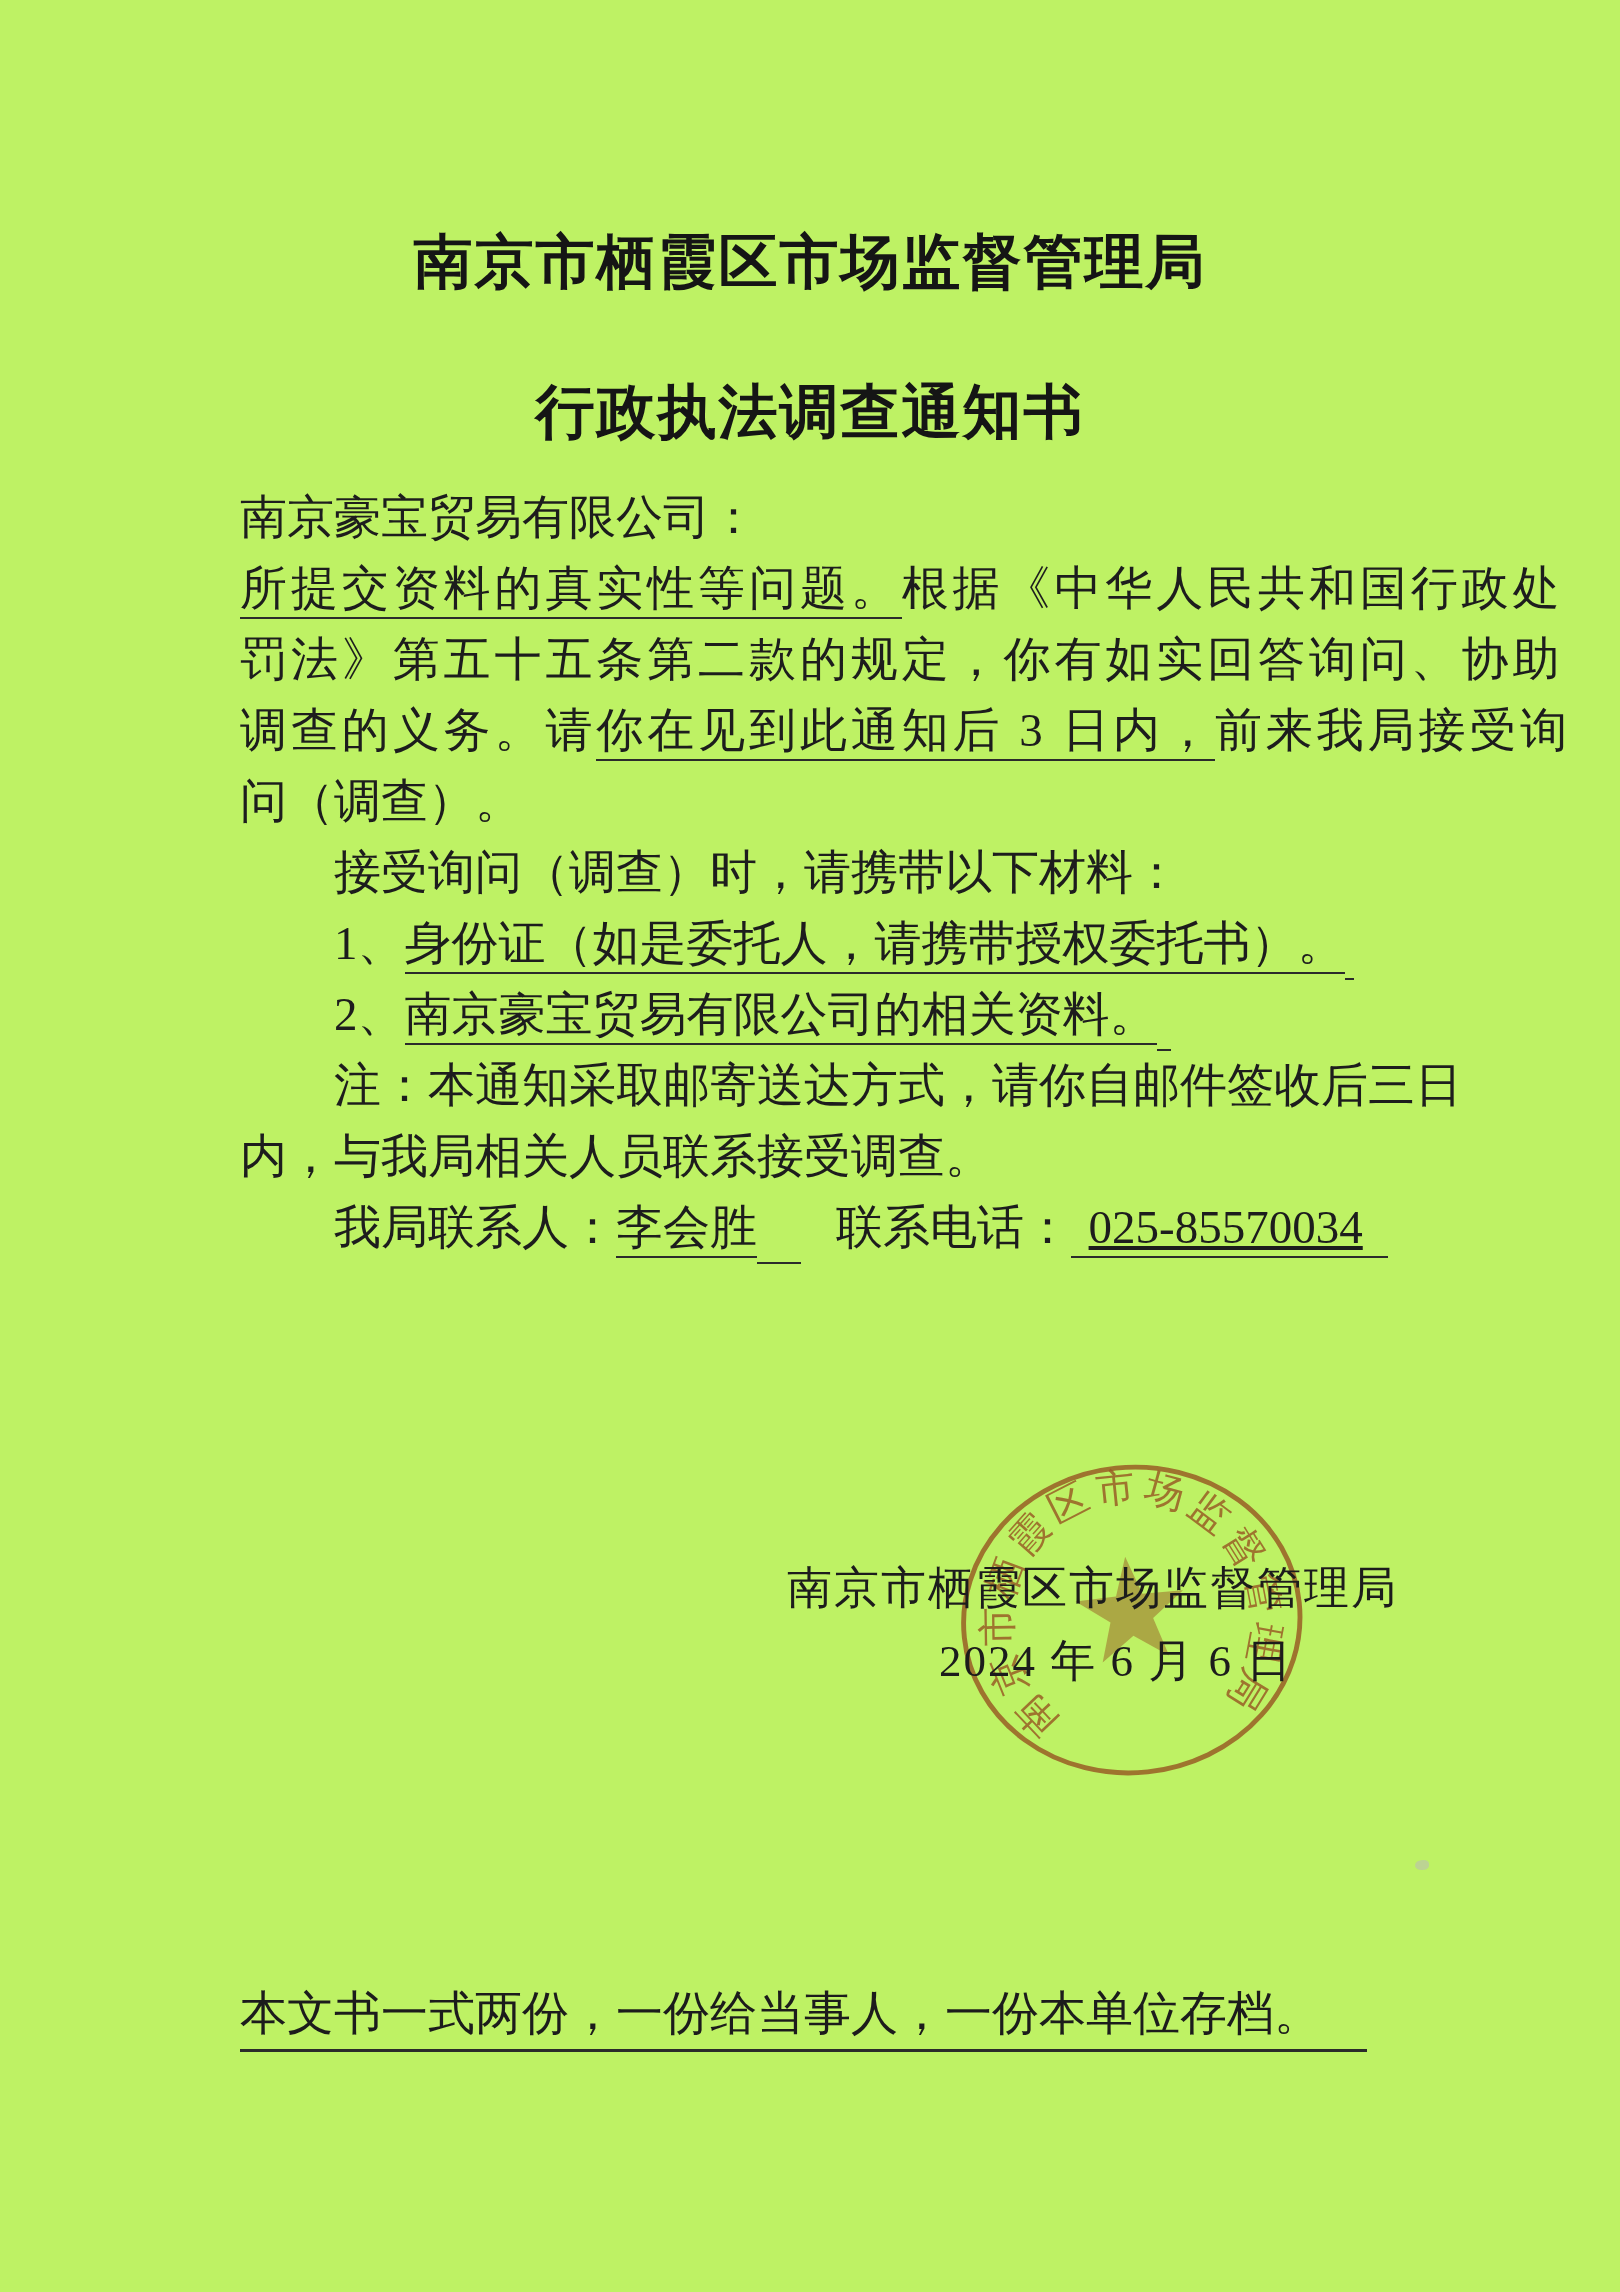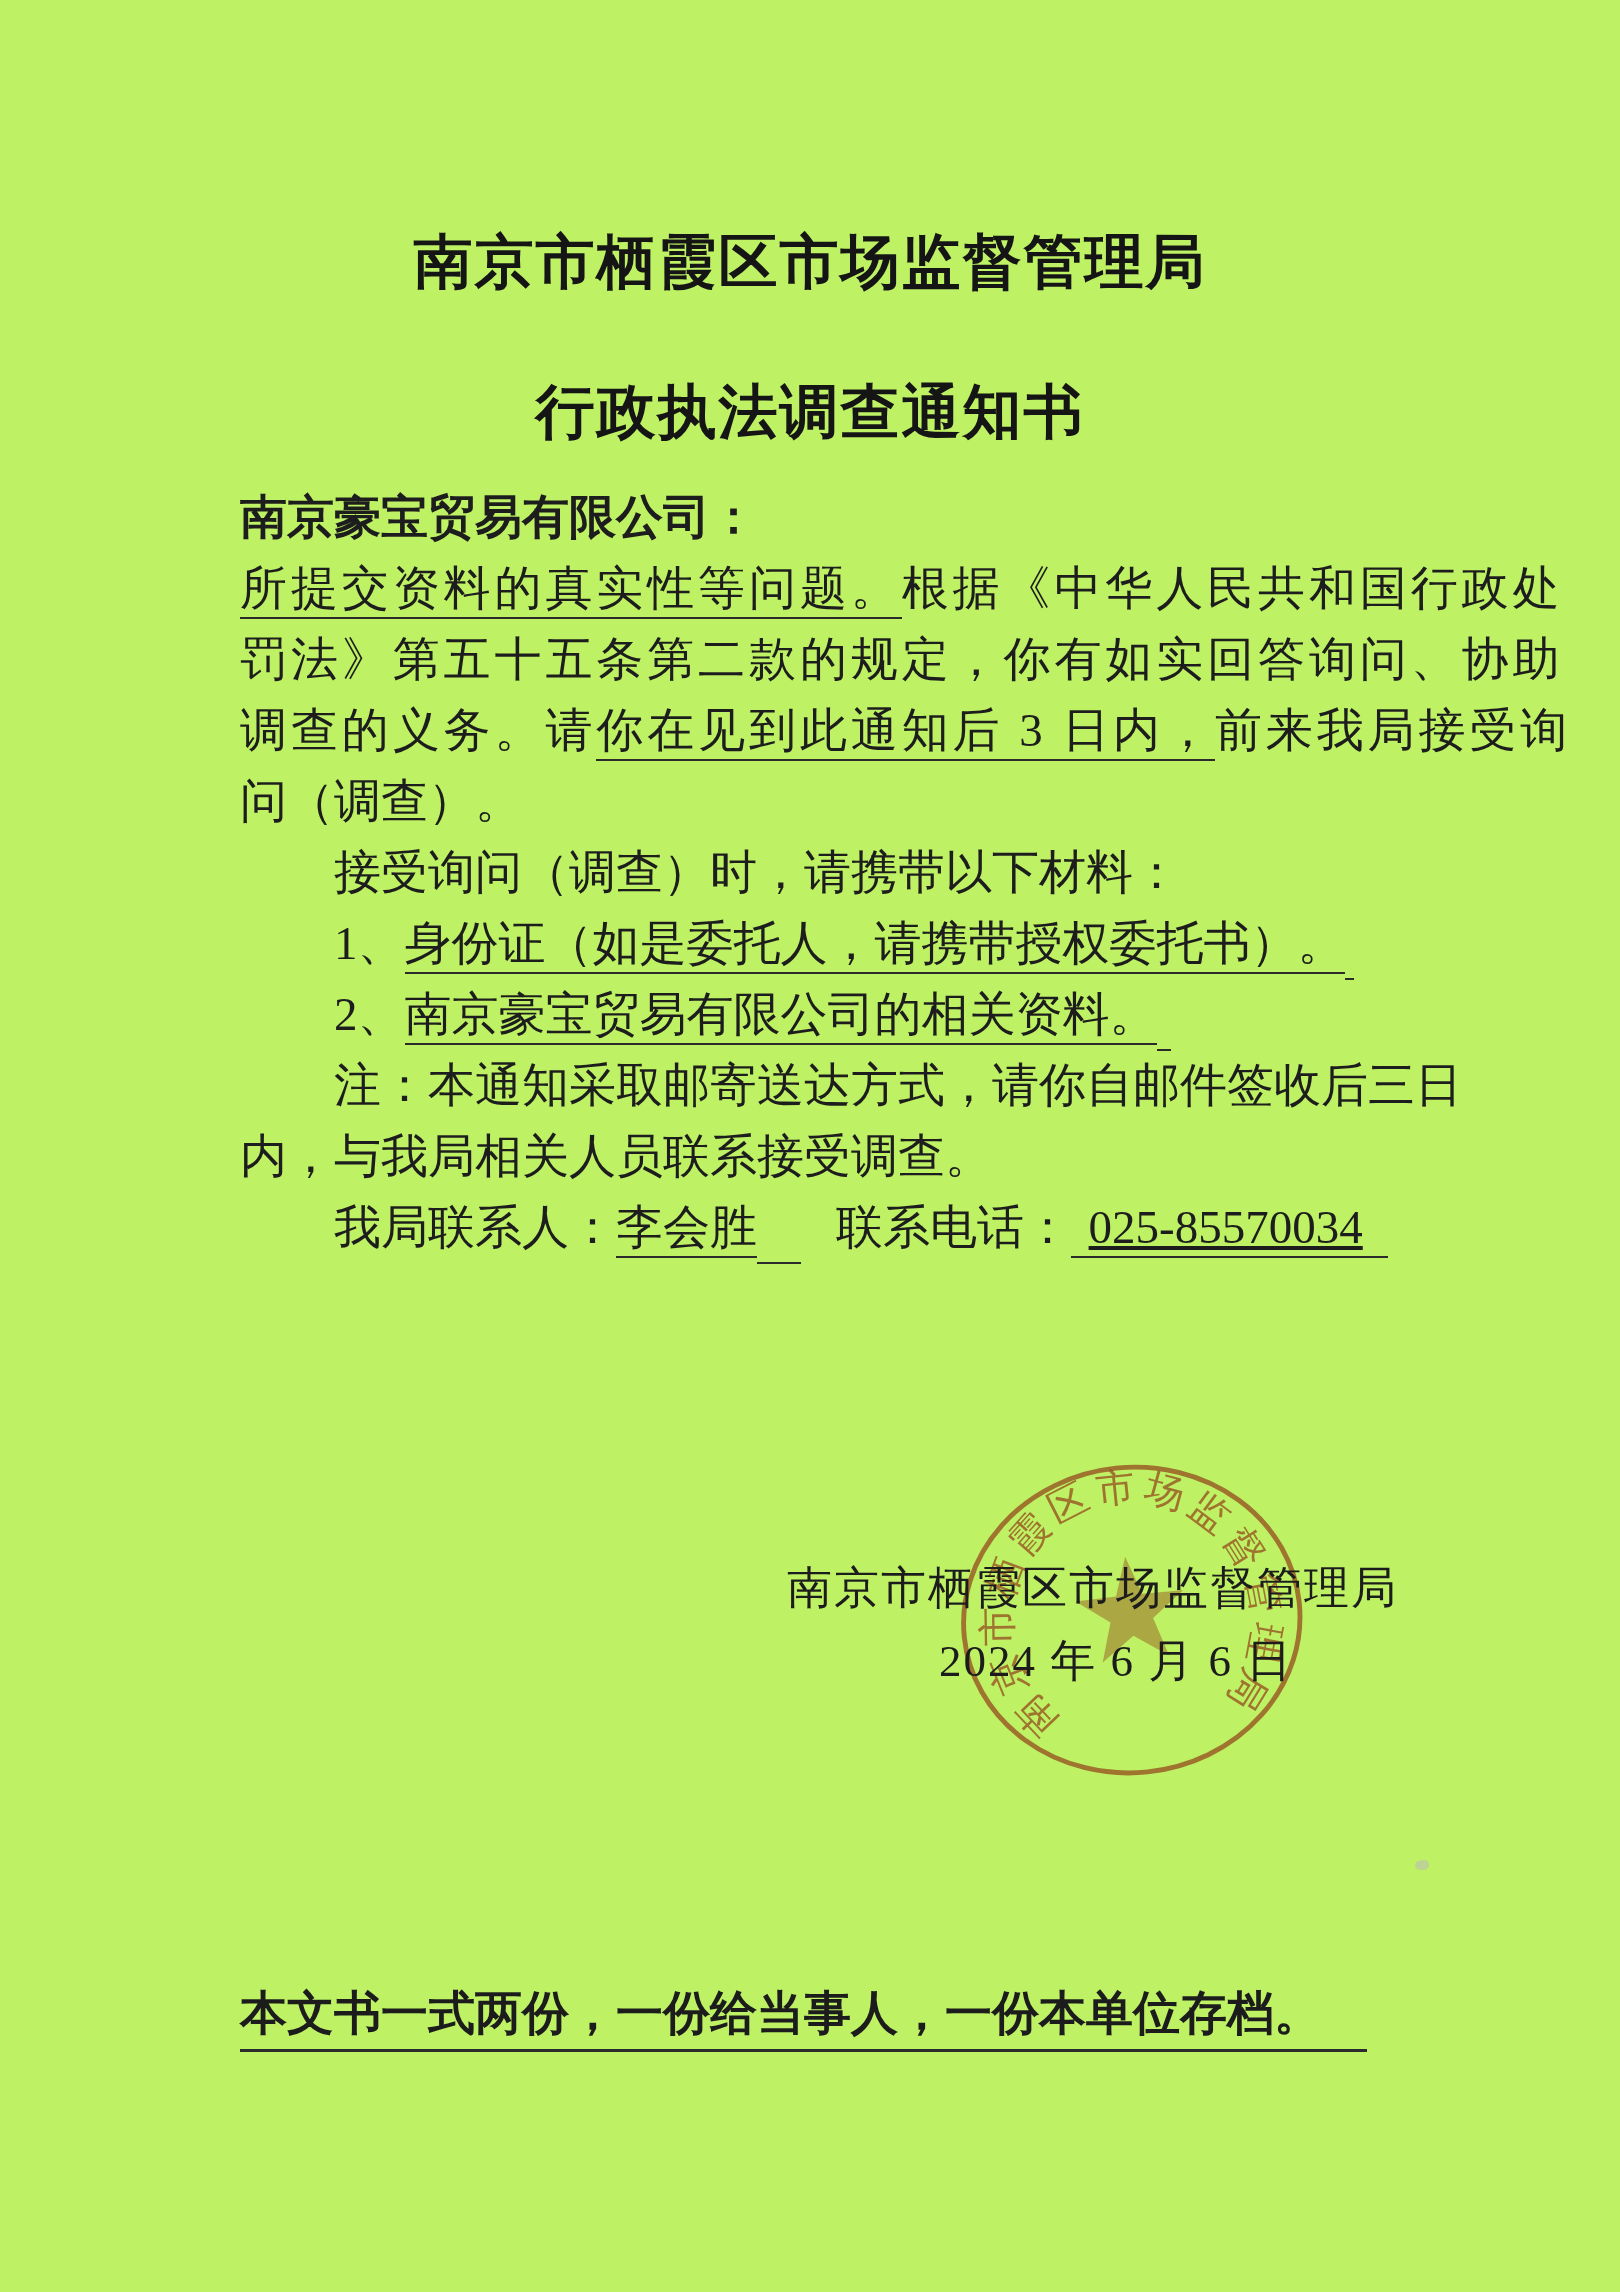--- a/index.html
+++ b/index.html
@@ -19,42 +19,42 @@
     color:#151515;white-space:nowrap;
   }
   .title1{top:223px;}
   .title2{top:345px;margin-top:28px;}
   
   .body-block{
     position:absolute;left:240px;top:482px;width:1127px;
     font-size:47px;color:#1d1d1d;
   }
   .line{height:71px;line-height:71px;white-space:nowrap;}
-  .bold{font-weight:bold;}
+  .bold{font-weight:normal;}
   .ind{padding-left:94px;}
   .just{letter-spacing:3.9px;}
   .u{border-bottom:2.9px solid #2b2b2b;padding-bottom:2.9px;}
   .ext{display:inline-block;border-bottom:2.9px solid #2b2b2b;height:51px;vertical-align:bottom;}
   .w10{width:9.8px}.w15{width:14.7px}.w45{width:44px}.w470{width:461px}
   .gap{display:inline-block;width:35px;}
   .padnum{padding-left:17.6px;padding-right:25.5px;text-decoration:underline;}
   
   .sig-org{position:absolute;left:787px;top:1558px;font-size:45px;letter-spacing:2px;white-space:nowrap;}
   .sig-date{position:absolute;left:939px;top:1631px;font-size:45px;letter-spacing:2px;white-space:nowrap;}
   
   .stamp{
     position:absolute;left:947px;top:1437px;width:370px;height:370px;
     mix-blend-mode:multiply;opacity:.92;
     transform:rotate(-6deg);
   }
   
   .footer{
     position:absolute;left:240px;top:1982px;width:1127px;
     font-size:47px;line-height:63px;height:67px;
-    border-bottom:3.9px solid #2b2b2b;white-space:nowrap;font-weight:bold;
+    border-bottom:3.9px solid #2b2b2b;white-space:nowrap;
   }
   .artifact{
     position:absolute;left:1415px;top:1860px;width:13.7px;height:9.8px;
     background:#b9b9b9;border-radius:60% 40% 50% 50%;opacity:.55;
   }
 </style>
 </head>
 <body>
 
 <div class="page">

